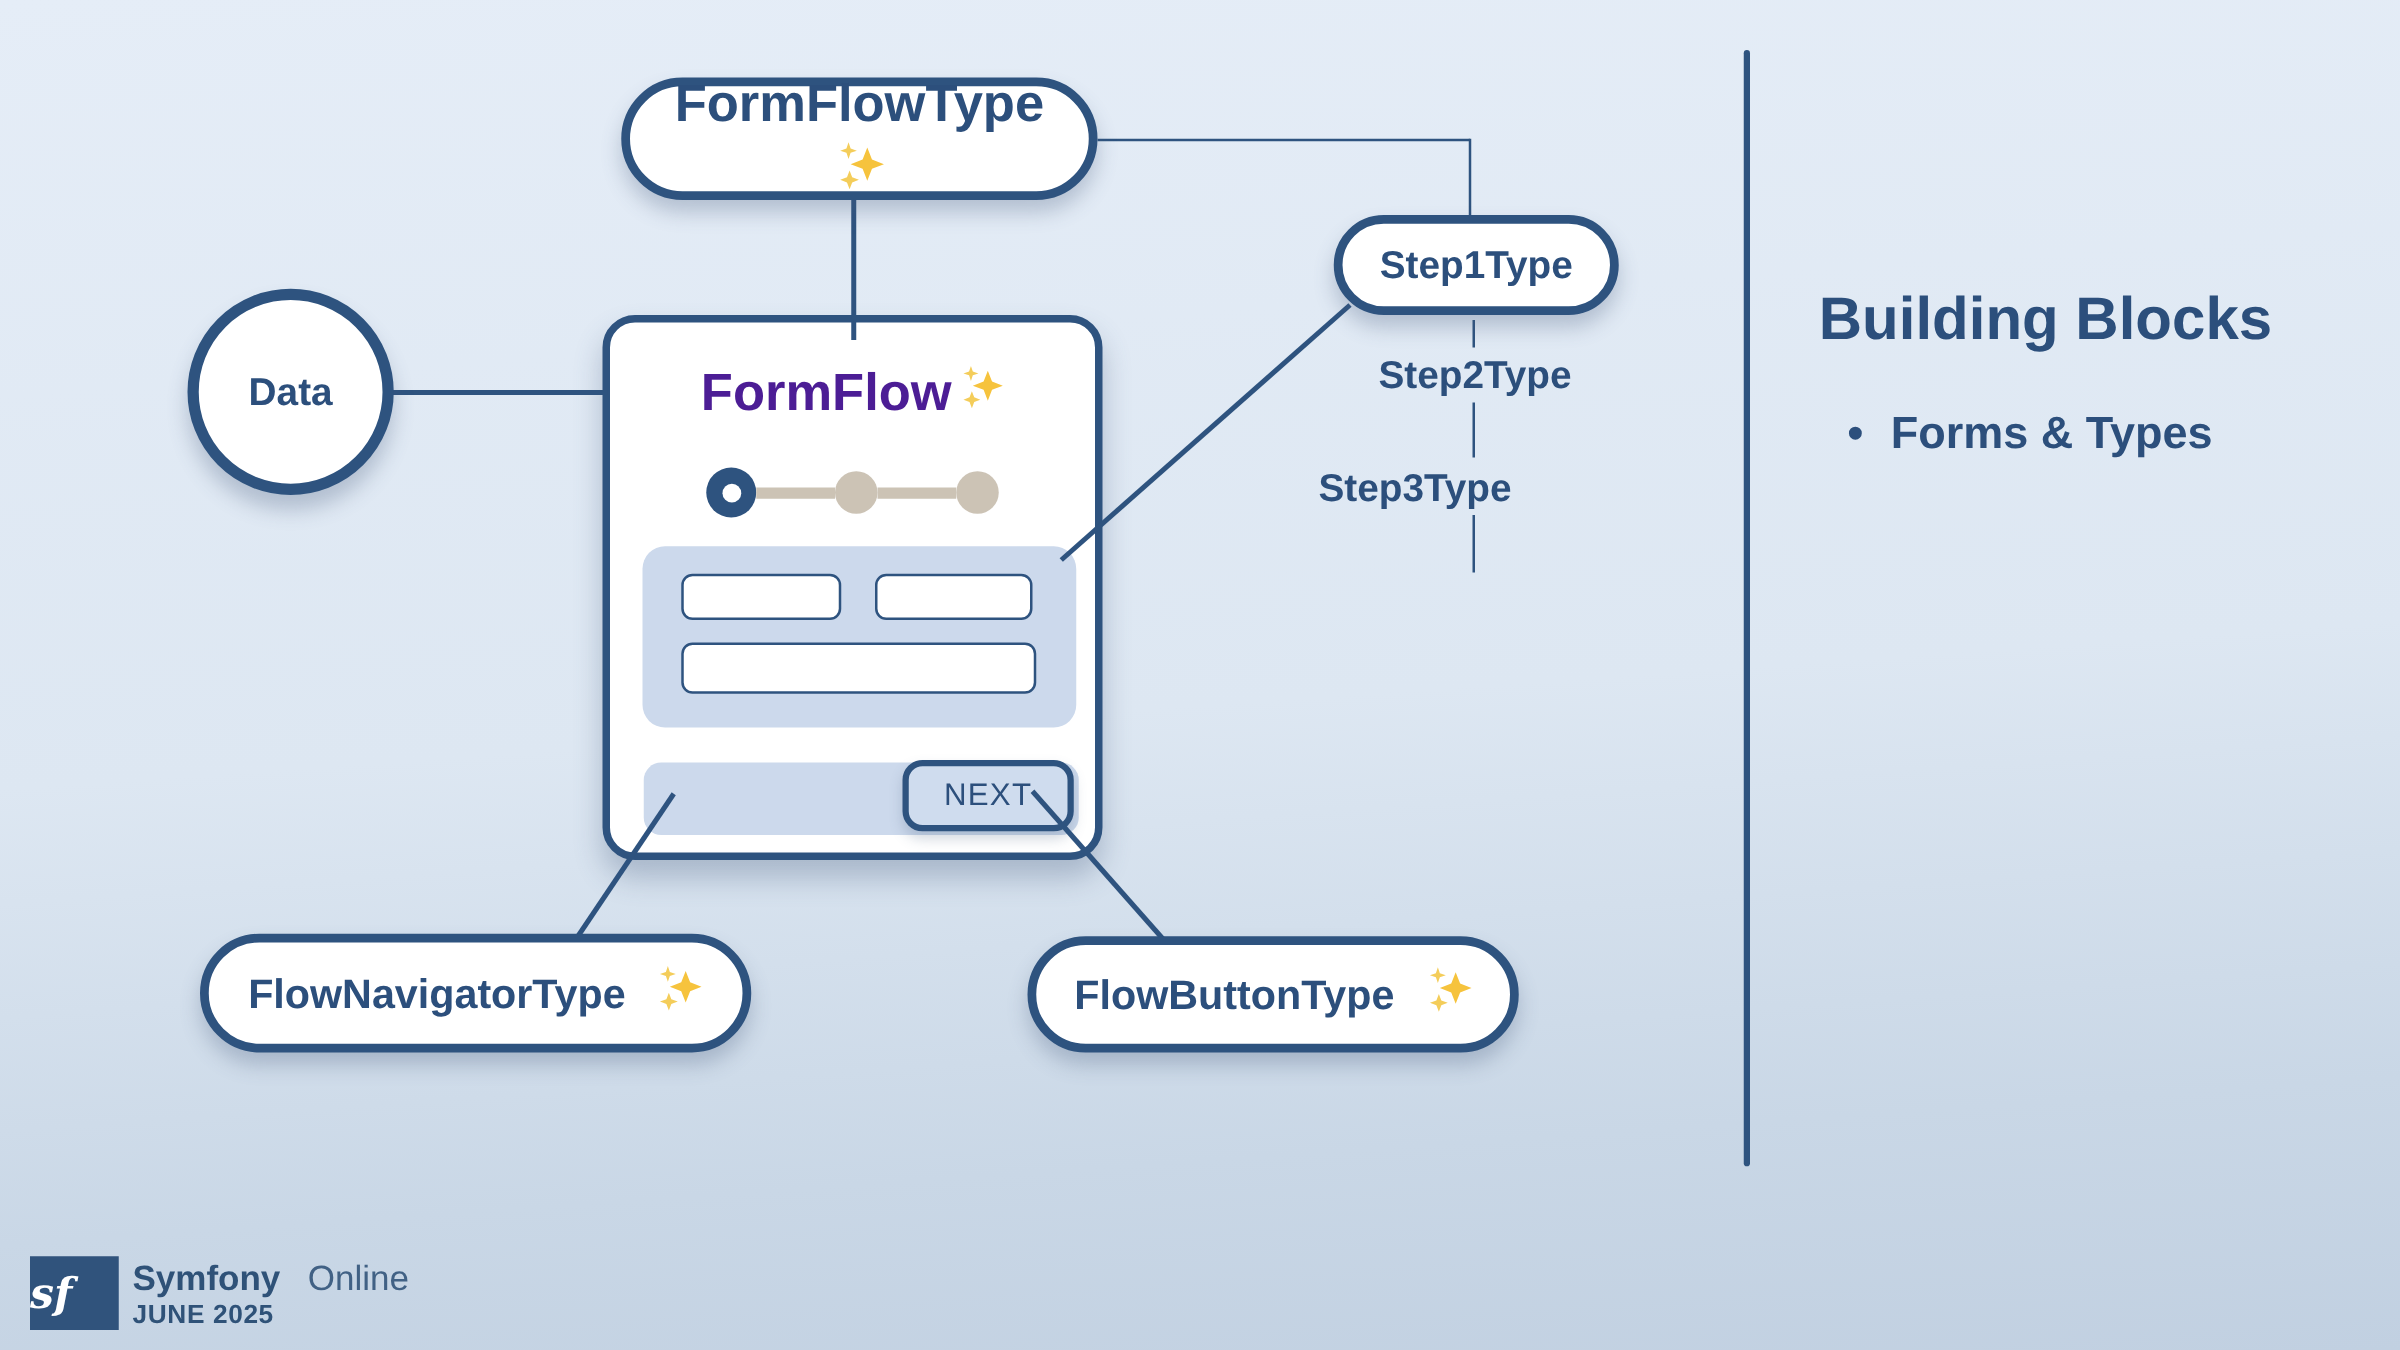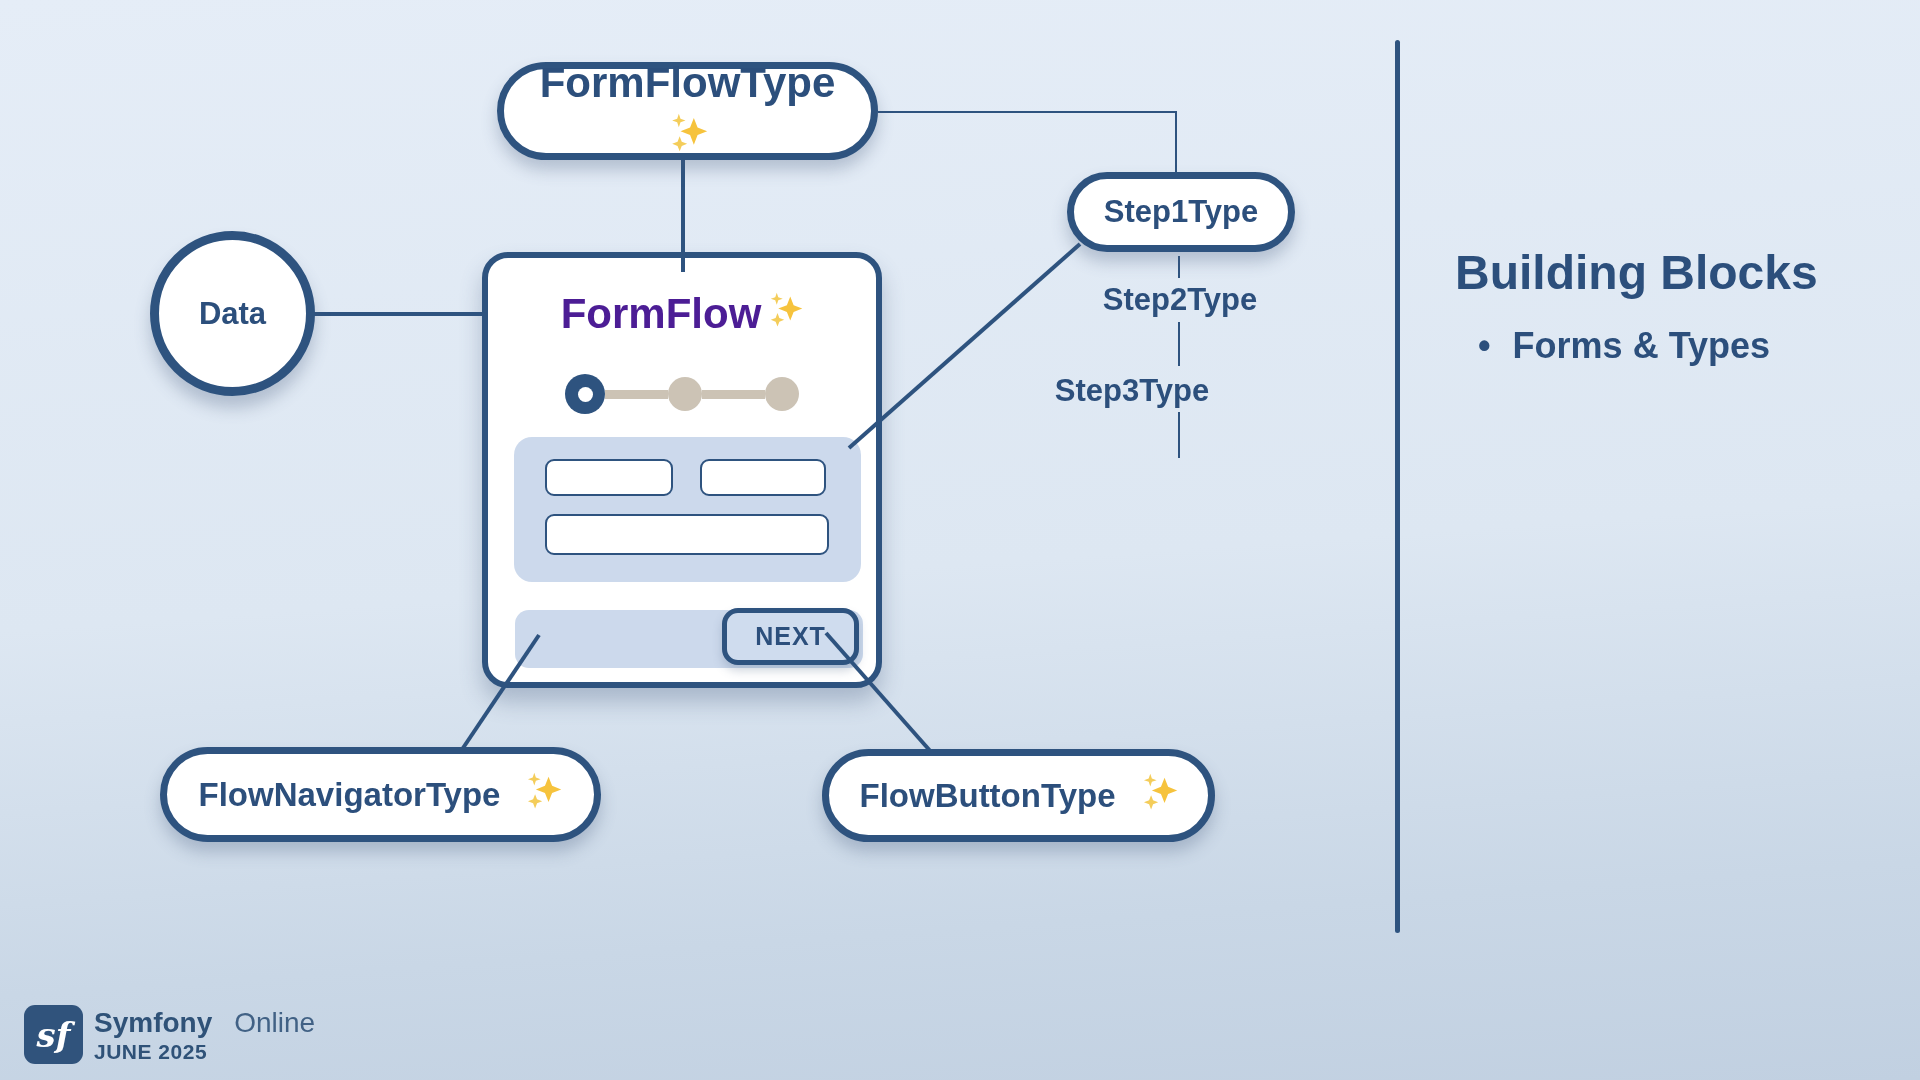--- a/index.html
+++ b/index.html
@@ -100,50 +100,49 @@
   .nav-bar {
     position: absolute; left: 27px; top: 352px;
     width: 348px; height: 58px;
     background: #ccd9ec; border-radius: 14px;
   }
   .next-button {
     position: absolute; left: 234px; top: 350px;
     width: 137px; height: 57px;
     background: #cfdcee; border: 5px solid #2e537f; border-radius: 16px;
     display: flex; align-items: center; justify-content: center;
-    color: #2c4f7c; font-weight: bold; font-size: 25px; letter-spacing: 1px;
+    color: #2c4f7c; font-weight: normal; font-size: 25px; letter-spacing: 1px;
     box-shadow: 0 6px 10px rgba(72, 94, 126, 0.25);
   }
 
   
   .divider {
     position: absolute; left: 1395px; top: 40px;
     width: 5px; height: 893px;
     background: #2e537f; border-radius: 3px;
     z-index: 4;
   }
   .panel-title {
     position: absolute; left: 1455px; top: 228px;
     color: #2c4f7c; font-weight: bold; font-size: 48px;
     z-index: 4;
-    margin-top: 17px;
   }
   .panel-bullet {
     position: absolute; left: 1478px; top: 325px;
     color: #2c4f7c; font-weight: bold; font-size: 36px;
     display: flex; gap: 22px; align-items: baseline;
     z-index: 4;
   }
 
   
   .footer { position: absolute; left: 24px; top: 1005px; display: flex; z-index: 4; }
   .sf-badge {
-    width: 59px; height: 59px; border-radius: 11px;
+    width: 71px; height: 59px; border-radius: 0;
     background: #30537c;
-    display: flex; align-items: center; justify-content: center;
+    display: flex; align-items: center; justify-content: flex-start;
     color: #ffffff;
     font-family: "DejaVu Serif", serif; font-style: italic; font-weight: bold;
     font-size: 34px;
   }
   .footer-text { margin-left: 11px; padding-top: 4px; color: #2f5278; }
   .brand-line { font-size: 28px; line-height: 28px; display: flex; gap: 22px; }
   .brand-main { font-weight: bold; }
   .brand-suffix { font-weight: normal; opacity: 0.88; }
   .event-date { font-size: 21px; font-weight: bold; letter-spacing: 0.5px; margin-top: 3px; }
 </style>

